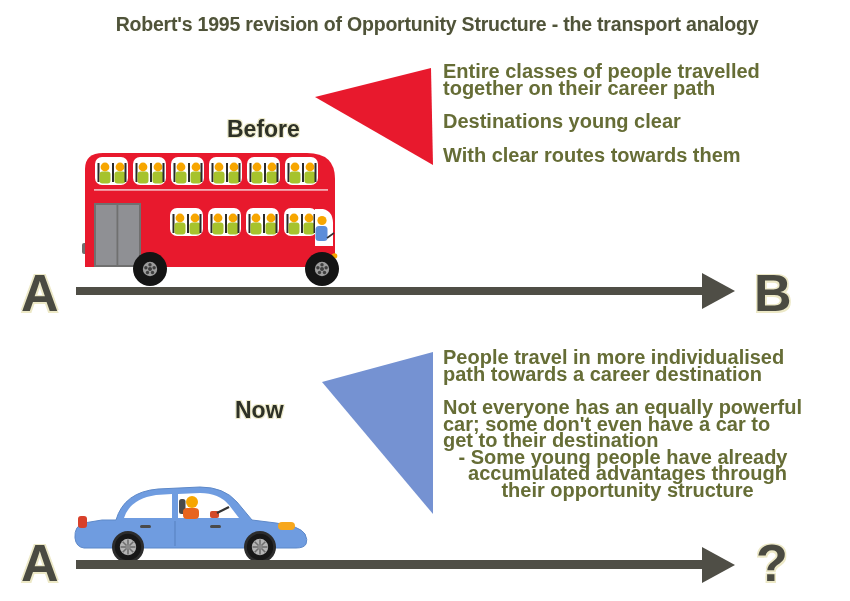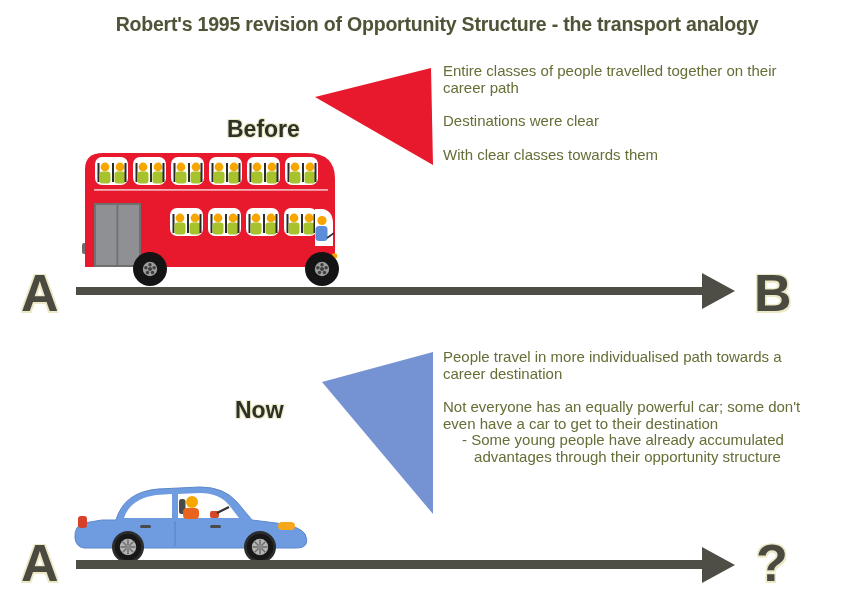--- a/index.html
+++ b/index.html
@@ -15,21 +15,21 @@
   .stage-label{
     position:absolute;font-size:23px;font-weight:bold;color:#2e3126;
     text-shadow:1px 1px 0 #edeacb,-1px -1px 0 #edeacb,1px -1px 0 #edeacb,-1px 1px 0 #edeacb;
     margin-top:36px;
   }
   .label-before{left:227px;top:80px;}
   .label-now{left:235px;top:361px;}
   .tri{position:absolute;}
   .notes{
     position:absolute;left:443px;width:360px;color:#666d36;
-    font-size:15px;line-height:16.5px;
+    font-size:20px;line-height:16.5px;font-weight:bold;
   }
   .notes-before{top:63px;}
   .notes-now{top:349px;}
   .notes p{margin:0 0 17px 0;}
   .notes p.tight{margin-bottom:0;}
   .subpoint{padding-left:9px;text-indent:-9px;text-align:center;}
   .big-letter{
     position:absolute;font-size:52px;font-weight:bold;color:#4a4a41;line-height:1;
     text-shadow:1.5px 1.5px 0 #ece8c6,-1.5px -1.5px 0 #ece8c6,1.5px -1.5px 0 #ece8c6,-1.5px 1.5px 0 #ece8c6;
   }
@@ -53,22 +53,22 @@
   <div class="title">Robert's 1995 revision of Opportunity Structure - the transport analogy</div>
 
   <div class="stage-label label-before">Before</div>
 
   <svg class="tri" style="left:312px;top:64px" width="124" height="105" viewBox="0 0 124 105">
     <polygon points="3,33 119,4 121,101" fill="#e8192d"></polygon>
   </svg>
 
   <div class="notes notes-before">
     <p>Entire classes of people travelled together on their career path</p>
-    <p>Destinations were clear</p>
-    <p class="tight">With clear classes towards them</p>
+    <p>Destinations young clear</p>
+    <p class="tight">With clear routes towards them</p>
   </div>
 
   <svg class="vehicle" style="left:82px;top:147px" width="262" height="142" viewBox="0 0 262 142">
     <defs>
       <g id="pax">
         <circle cx="6" cy="4" r="4.4" fill="#f7a600"></circle>
         <rect x="0.5" y="8.5" width="11" height="12" rx="3" fill="#a6c32d"></rect>
       </g>
       <g id="pane">
         <rect width="33" height="28" rx="7" fill="#ffffff"></rect>

